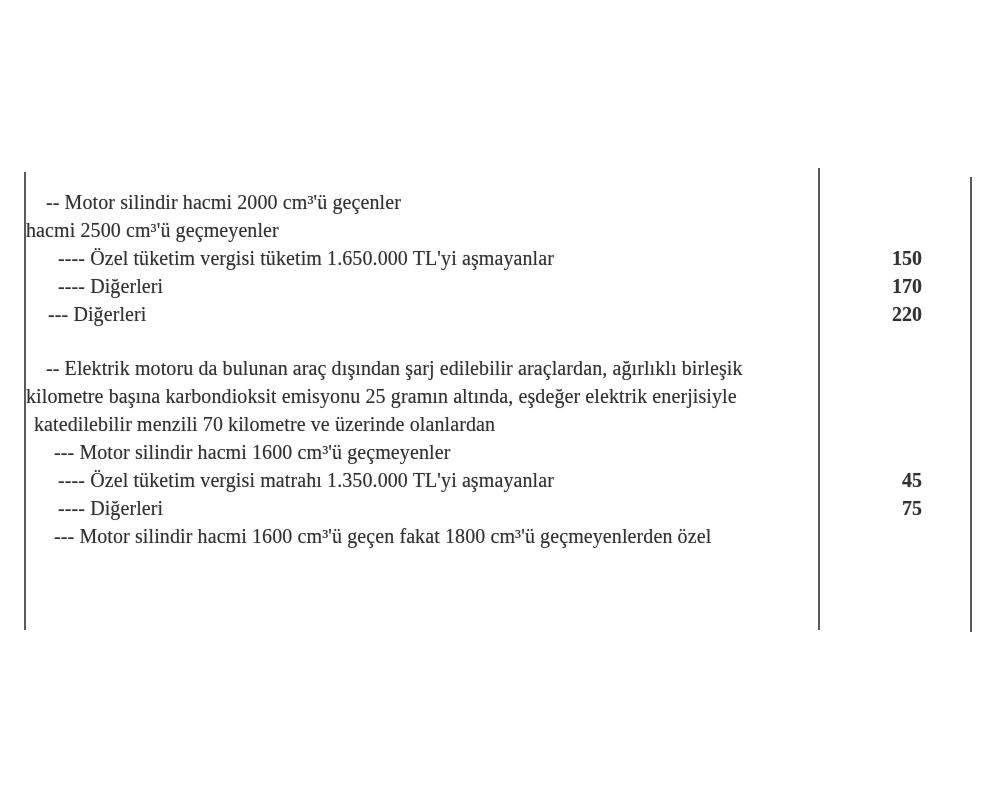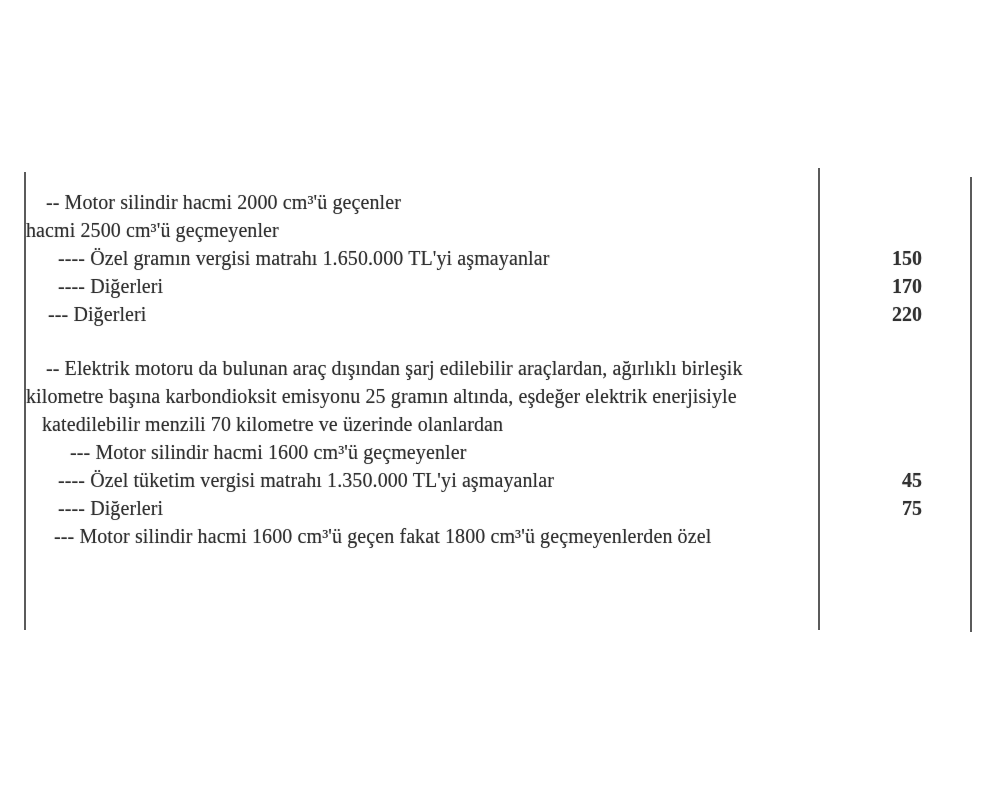--- a/index.html
+++ b/index.html
@@ -67,45 +67,45 @@
     <div class="rows">
       <div class="row">
         <div class="cell-text" style="padding-left:20px">-- Motor silindir hacmi 2000 cm³'ü geçenler</div>
         <div class="cell-value"></div>
       </div>
       <div class="row">
         <div class="cell-text" style="padding-left:0">hacmi 2500 cm³'ü geçmeyenler</div>
         <div class="cell-value"></div>
       </div>
       <div class="row">
-        <div class="cell-text" style="padding-left:32px">---- Özel gramın vergisi matrahı 1.650.000 TL'yi aşmayanlar</div>
+        <div class="cell-text" style="padding-left:32px">---- Özel tüketim vergisi tüketim 1.650.000 TL'yi aşmayanlar</div>
         <div class="cell-value">150</div>
       </div>
       <div class="row">
         <div class="cell-text" style="padding-left:32px">---- Diğerleri</div>
         <div class="cell-value">170</div>
       </div>
       <div class="row">
         <div class="cell-text" style="padding-left:22px">--- Diğerleri</div>
         <div class="cell-value">220</div>
       </div>
       <div class="row gap-lg">
         <div class="cell-text" style="padding-left:20px">-- Elektrik motoru da bulunan araç dışından şarj edilebilir araçlardan, ağırlıklı birleşik</div>
         <div class="cell-value"></div>
       </div>
       <div class="row">
         <div class="cell-text" style="padding-left:0">kilometre başına karbondioksit emisyonu 25 gramın altında, eşdeğer elektrik enerjisiyle</div>
         <div class="cell-value"></div>
       </div>
       <div class="row">
-        <div class="cell-text" style="padding-left:16px">katedilebilir menzili 70 kilometre ve üzerinde olanlardan</div>
+        <div class="cell-text" style="padding-left:8px">katedilebilir menzili 70 kilometre ve üzerinde olanlardan</div>
         <div class="cell-value"></div>
       </div>
       <div class="row">
-        <div class="cell-text" style="padding-left:44px">--- Motor silindir hacmi 1600 cm³'ü geçmeyenler</div>
+        <div class="cell-text" style="padding-left:28px">--- Motor silindir hacmi 1600 cm³'ü geçmeyenler</div>
         <div class="cell-value"></div>
       </div>
       <div class="row">
         <div class="cell-text" style="padding-left:32px">---- Özel tüketim vergisi matrahı 1.350.000 TL'yi aşmayanlar</div>
         <div class="cell-value">45</div>
       </div>
       <div class="row">
         <div class="cell-text" style="padding-left:32px">---- Diğerleri</div>
         <div class="cell-value">75</div>
       </div>

